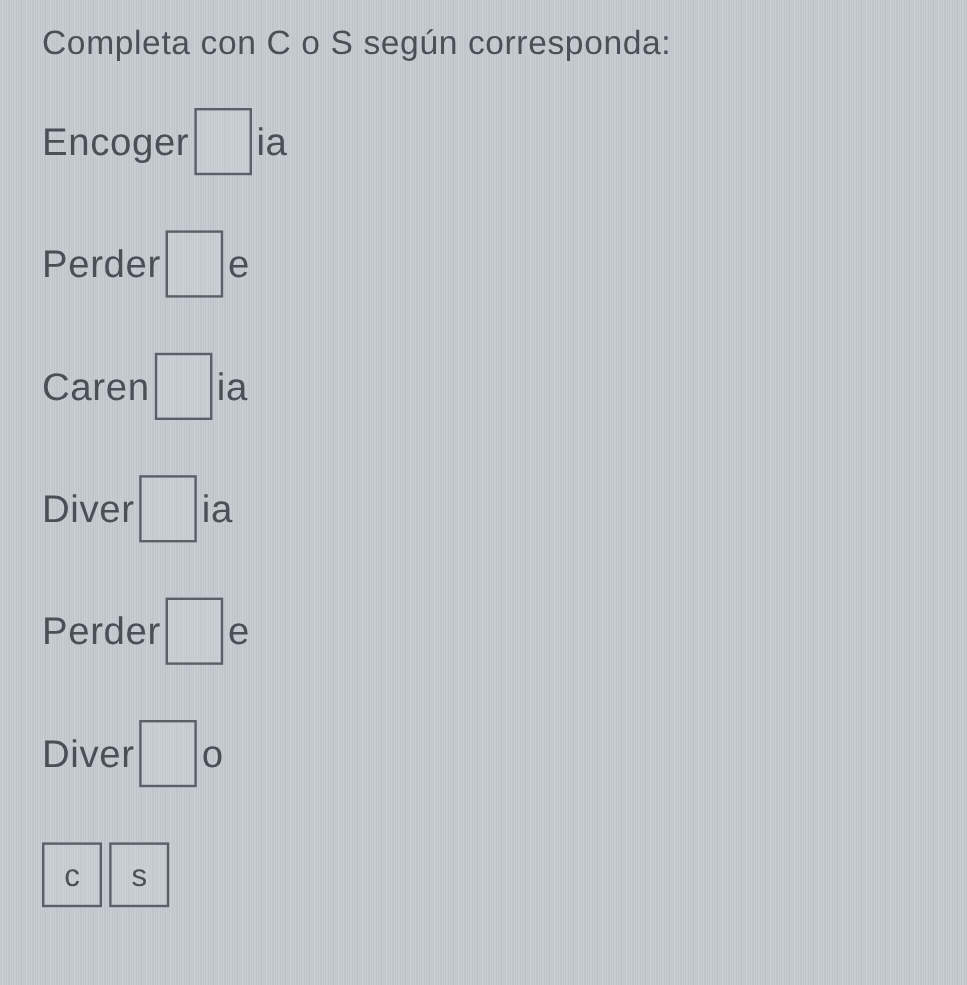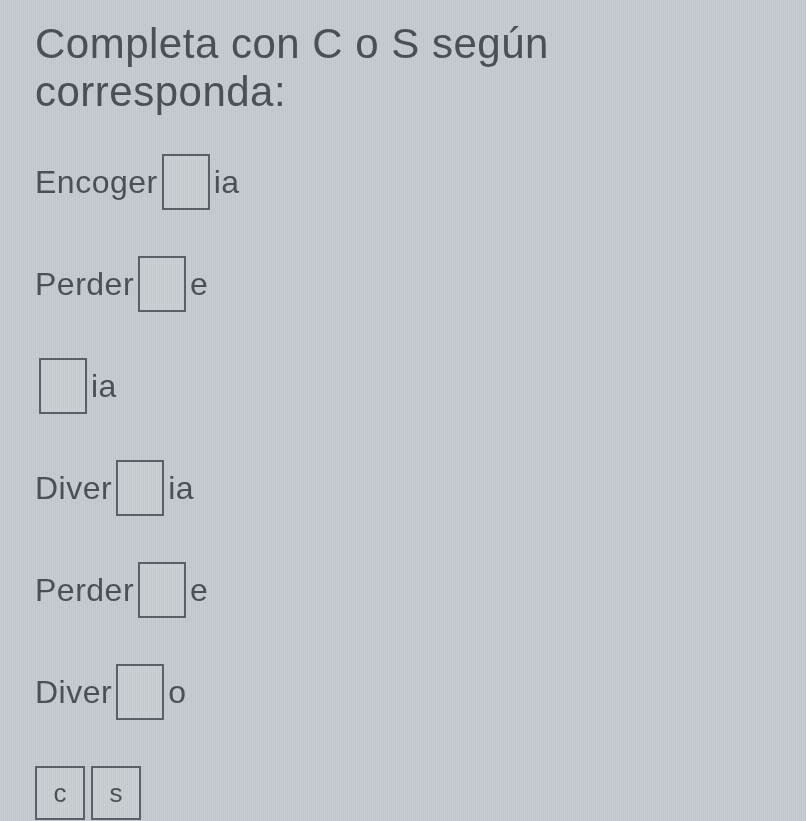--- a/index.html
+++ b/index.html
@@ -15,21 +15,21 @@
         #c8cdd2 0px,
         #c8cdd2 1px,
         #bfc5ca 1px,
         #bfc5ca 2px
       );
       font-family: 'Segoe UI', Tahoma, sans-serif;
       padding: 20px 35px;
       color: #4a5056;
     }
     .instruction {
-      font-size: 42px;
+      font-size: 28px;
       font-weight: 400;
       color: #4a5056;
       margin-bottom: 38px;
       letter-spacing: 0.5px;
     }
     .word-row {
       display: flex;
       align-items: center;
       margin-bottom: 46px;
       font-size: 32px;
@@ -78,20 +78,21 @@
   <span class="word-part">ia</span>
 </div>
 
 <div class="word-row">
   <span class="word-part">Perder</span>
   <span class="blank-box"></span>
   <span class="word-part">e</span>
 </div>
 
 <div class="word-row">
+  <span class="word-part">Caren</span>
   <span class="blank-box"></span>
   <span class="word-part">ia</span>
 </div>
 
 <div class="word-row">
   <span class="word-part">Diver</span>
   <span class="blank-box"></span>
   <span class="word-part">ia</span>
 </div>
 

